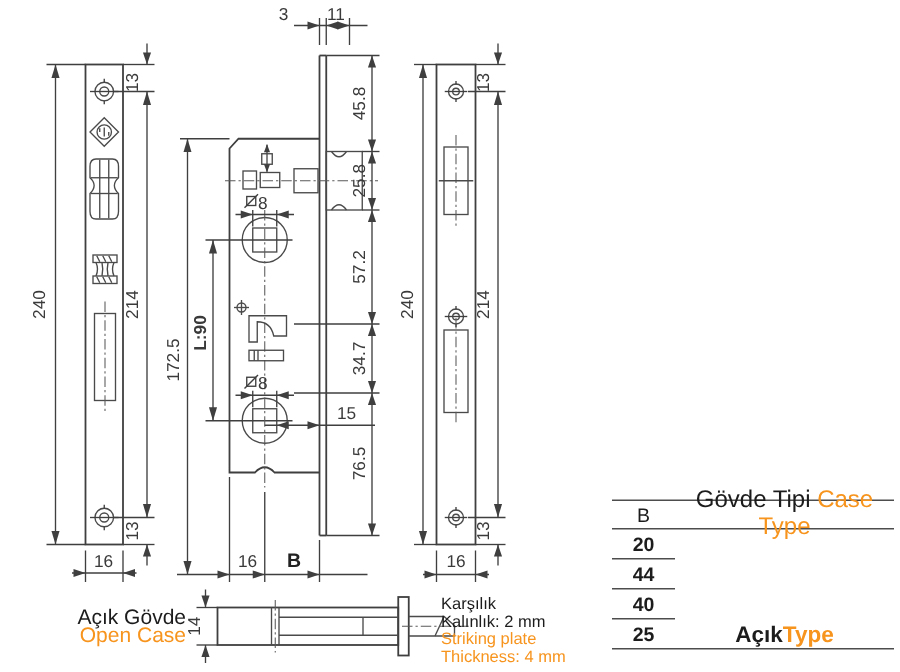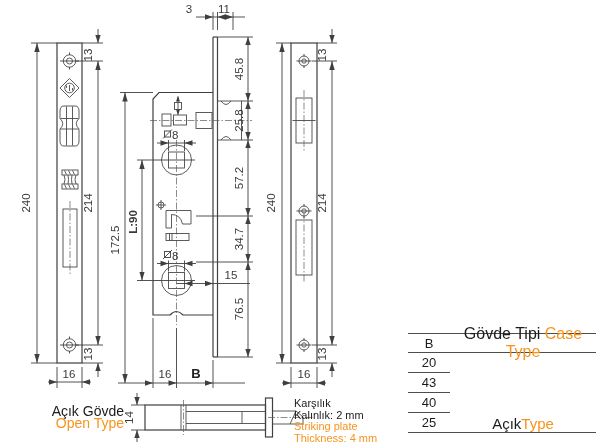--- a/index.html
+++ b/index.html
@@ -11,21 +11,21 @@
   .in{stroke:#4a4a4a;stroke-width:0.9;fill:none;}
   .dl{stroke:#3f3f3f;stroke-width:0.9;fill:none;}
   .cl{stroke:#5a5a5a;stroke-width:0.7;fill:none;stroke-dasharray:7 2 1.5 2;}
   .ah{fill:#3f3f3f;stroke:none;}
   
   .ctable{position:absolute;left:408px;top:333px;width:188px;
           border-top:1.5px solid #4d4d4d;border-bottom:1.5px solid #4d4d4d;font-size:13px;color:#1c1c1c;}
   .t-head{display:flex;height:18px;align-items:center;border-bottom:1.5px solid #4d4d4d;}
   .t-b{width:42px;text-align:center;}
   .t-type{flex:1;text-align:center;font-size:16px;}
-  .t-body{display:flex;}
+  .t-body{display:flex;font-weight:bold;}
   .t-colb{width:42px;}
   .t-cell{height:19px;display:flex;align-items:center;justify-content:center;border-bottom:1.5px solid #4d4d4d;}
   .t-cell.last{border-bottom:none;}
   .t-val{flex:1;display:flex;align-items:flex-end;justify-content:center;font-size:15px;}
   .orange{color:#F7941D;}
   
   .cap-acik{position:absolute;left:36px;top:405px;width:88px;text-align:right;
             font-size:14px;line-height:12px;color:#1c1c1c;}
   .cap-kars{position:absolute;left:294px;top:398px;font-size:11px;line-height:11.5px;color:#1c1c1c;}
 </style>
@@ -320,42 +320,42 @@
         <path class="ah" d="M137,405 l-2.7,-8 l5.4,0 Z"></path>
     <line class="dl" x1="137" y1="442" x2="137" y2="430"></line>
         <path class="ah" d="M137,430 l-2.7,8 l5.4,0 Z"></path>
     <text transform="rotate(-90 133 417.5)" x="133" y="417.5" text-anchor="middle">14</text>
   </g>
 </svg>
 
 
 <div class="cap-acik">
   <div>Açık Gövde</div>
-  <div class="orange">Open Type</div>
+  <div class="orange">Open Case</div>
 </div>
 
 <div class="cap-kars">
   <div>Karşılık</div>
   <div>Kalınlık: 2 mm</div>
   <div class="orange">Striking plate</div>
   <div class="orange">Thickness: 4 mm</div>
 </div>
 
 
 <div class="ctable">
   <div class="t-head">
     <div class="t-b">B</div>
     <div class="t-type">
       <span>Gövde Tipi</span> <span class="orange">Case Type</span>
     </div>
   </div>
   <div class="t-body">
     <div class="t-colb">
       <div class="t-cell">20</div>
-      <div class="t-cell">43</div>
+      <div class="t-cell">44</div>
       <div class="t-cell">40</div>
       <div class="t-cell last">25</div>
     </div>
     <div class="t-val">
       <span>Açık</span> 
           <span class="orange">Type</span>
     </div>
   </div>
 </div>
 

